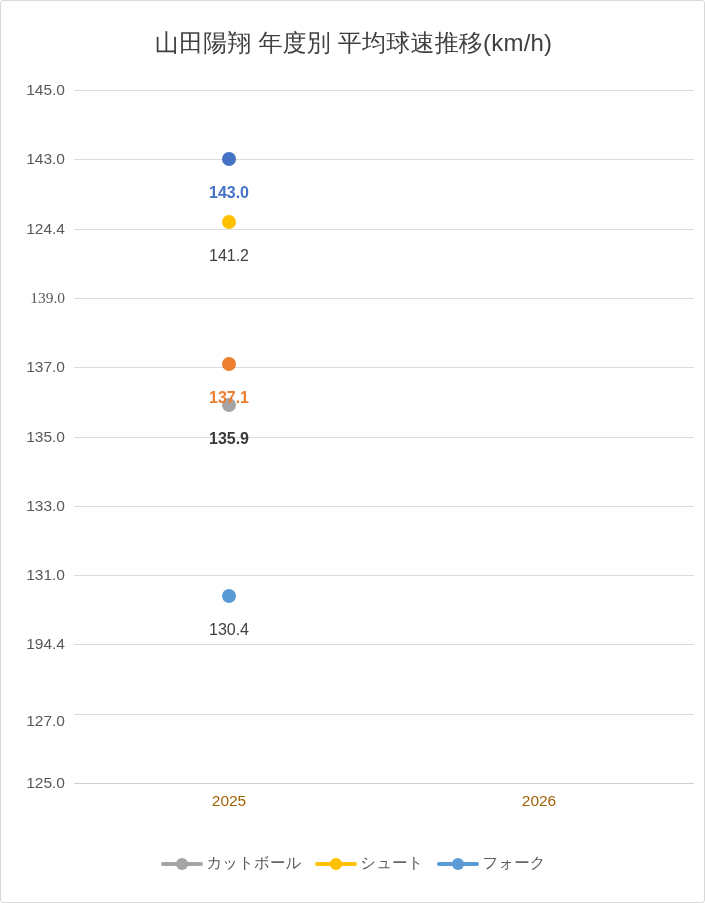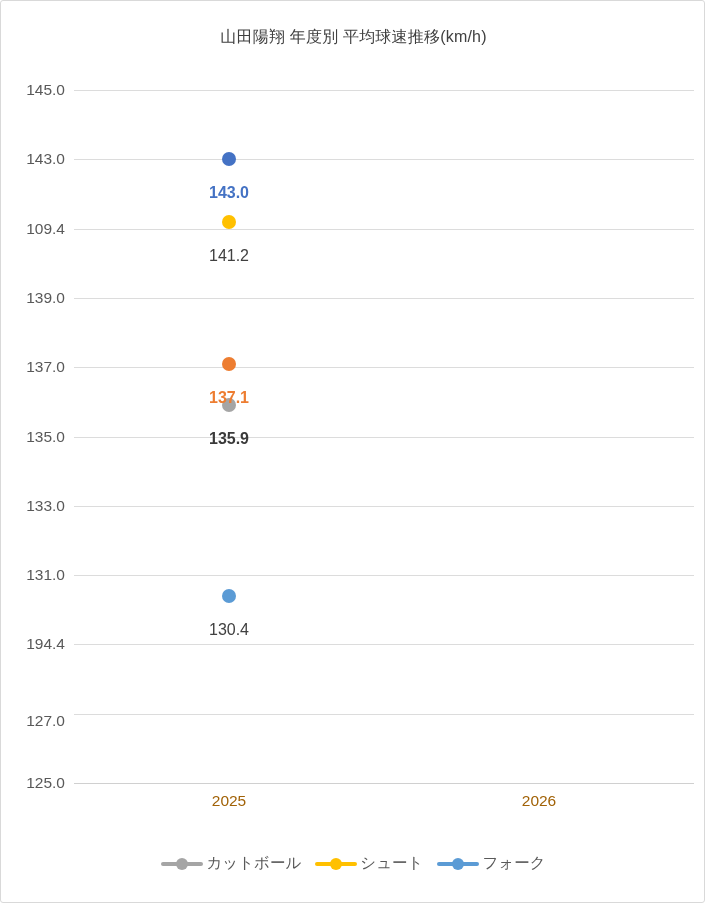--- a/index.html
+++ b/index.html
@@ -24,21 +24,21 @@
     border-radius: 3px;
     overflow: hidden;
   }
 
   .chart-title {
     position: absolute;
     left: 0;
     top: 26px;
     width: 705px;
     text-align: center;
-    font-size: 16px;
+    font-size: 24px;
     font-weight: 400;
     color: #404040;
     letter-spacing: 0.2px;
     white-space: nowrap;
   }
 
   
   .plot {
     position: absolute;
     left: 73px;
@@ -157,22 +157,22 @@
 </head>
 <body>
 
 <div class="chart-card">
 
   <div class="chart-title">山田陽翔 年度別 平均球速推移(km/h)</div>
 
   <div class="ytick-wrap" id="yticks">
       <div class="ytick" style="top: 0px;">145.0</div>
       <div class="ytick" style="top: 69.3px;">143.0</div>
-      <div class="ytick" style="top: 138.6px;">109.4</div>
-      <div class="ytick" style="top: 207.9px;">139.0</div>
+      <div class="ytick" style="top: 138.6px;">124.4</div>
+      <div class="ytick" style="top: 207.9px; font-family: Liberation Serif, serif;">139.0</div>
       <div class="ytick" style="top: 277.2px;">137.0</div>
       <div class="ytick" style="top: 346.5px;">135.0</div>
       <div class="ytick" style="top: 415.8px;">133.0</div>
       <div class="ytick" style="top: 485.1px;">131.0</div>
       <div class="ytick" style="top: 554.4px;">194.4</div>
       <div class="ytick" style="top: 631px;">127.0</div>
       <div class="ytick" style="top: 693px;">125.0</div>
     </div>
 
   <div class="plot" id="plot">

